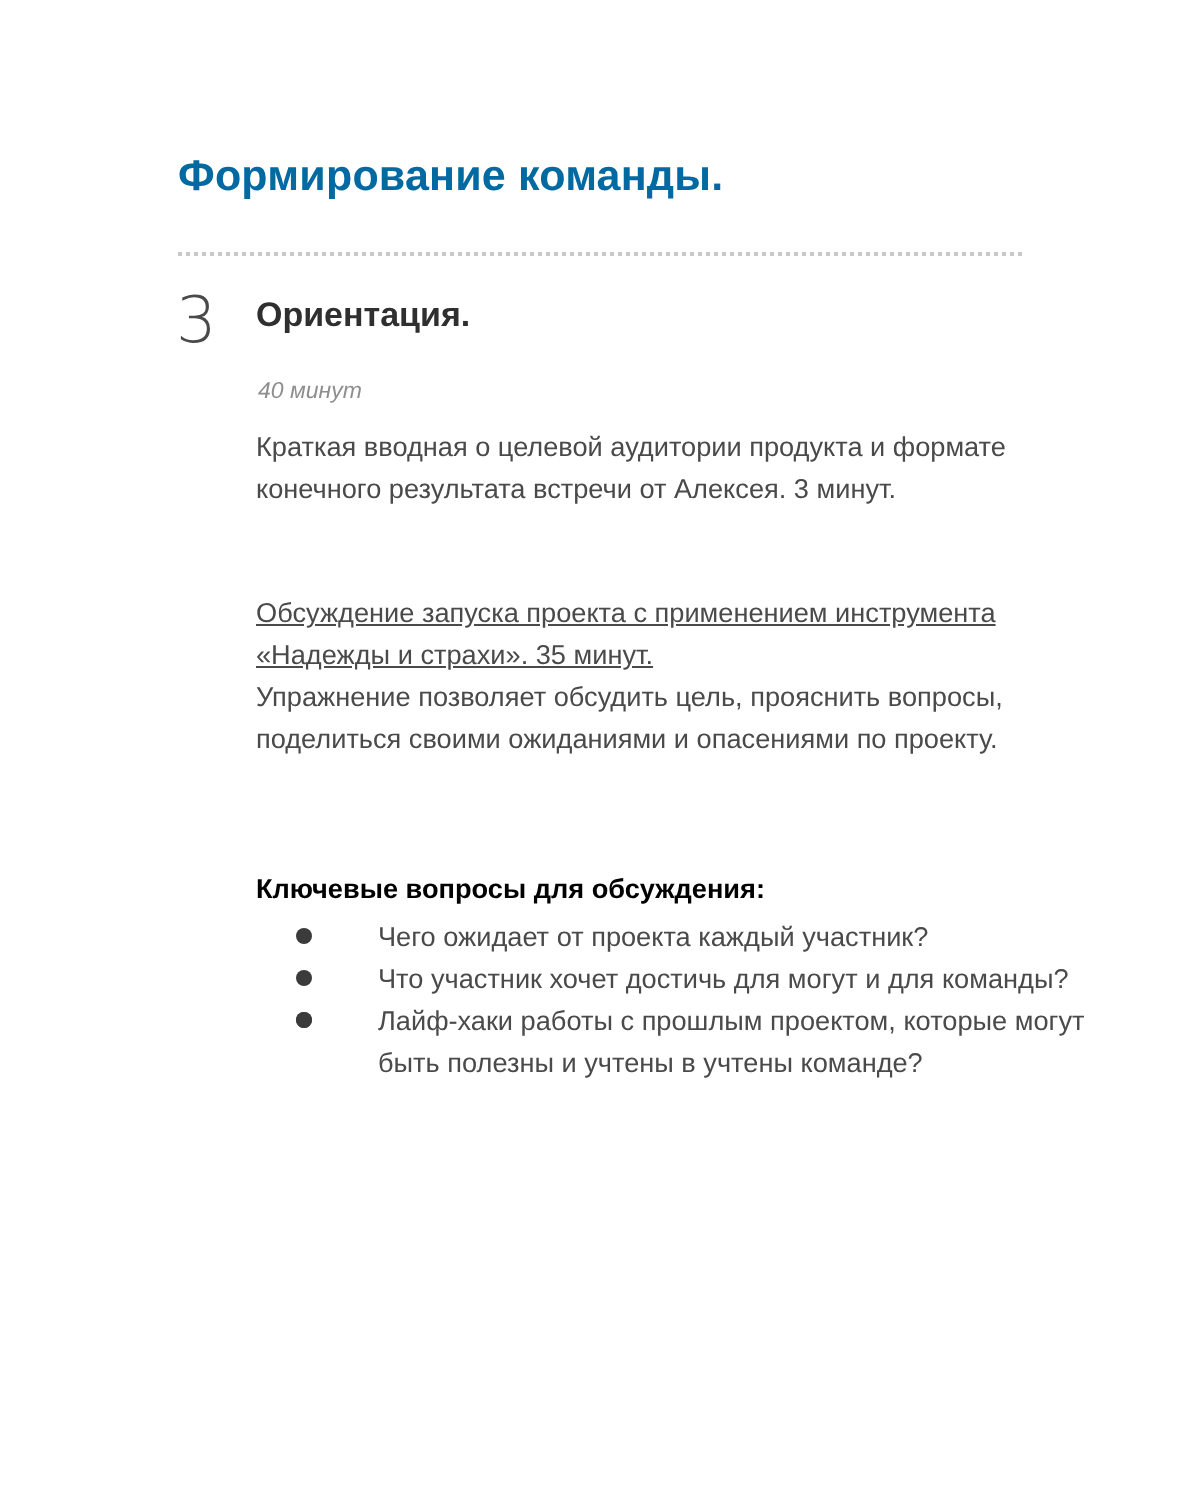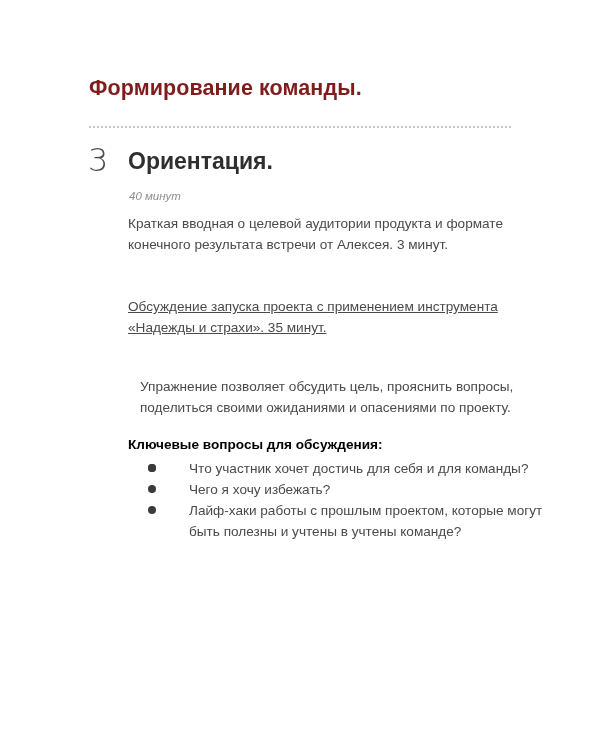--- a/index.html
+++ b/index.html
@@ -19,21 +19,21 @@
     width: 600px;
     height: 750px;
     box-sizing: border-box;
   }
   .doc-title {
     position: absolute;
     left: 89px;
     top: 76px;
     font-size: 21.5px;
     font-weight: bold;
-    color: #7f1d1d;
+    color: #0369a1;
     letter-spacing: 0.1px;
   }
   .divider {
     position: absolute;
     left: 89px;
     top: 126px;
     width: 422px;
     height: 1px;
     border-top: 2px dotted #c8c8c8;
   }
@@ -44,21 +44,21 @@
     font-size: 32px;
     font-weight: 300;
     color: #4a4a4a;
     font-family: "DejaVu Sans", sans-serif;
     line-height: 1;
   }
   .section-heading {
     position: absolute;
     left: 128px;
     top: 148px;
-    font-size: 23px;
+    font-size: 17px;
     font-weight: bold;
     color: #2f2f2f;
   }
   .section-duration {
     position: absolute;
     left: 129px;
     top: 178px;
     font-size: 11.5px;
     font-style: italic;
     color: #8e8e8e;
@@ -67,21 +67,21 @@
   .body-block {
     position: absolute;
     left: 128px;
     width: 400px;
     font-size: 13.6px;
     line-height: 21px;
     color: #4a4a4a;
   }
   .p1 { top: 213px; }
   .p2 { top: 296px; text-decoration: underline; }
-  .p3 { top: 376px; margin-left: 12px; }
+  .p3 { top: 338px; }
   .q-title {
     position: absolute;
     left: 128px;
     top: 437px;
     font-size: 13.6px;
     font-weight: bold;
     color: #000000;
   }
   .q-list {
     position: absolute;
@@ -131,28 +131,28 @@
 
   <div class="body-block p1">Краткая вводная о целевой аудитории продукта и формате конечного результата встречи от Алексея. 3 минут.</div>
   <div class="body-block p2">Обсуждение запуска проекта с применением инструмента «Надежды и страхи». 35 минут.</div>
   <div class="body-block p3">Упражнение позволяет обсудить цель, прояснить вопросы, поделиться своими ожиданиями и опасениями по проекту.</div>
 
   <div class="q-title">Ключевые вопросы для обсуждения:</div>
 
   <ul class="q-list">
     <li>
       <span class="bullet"></span>
+      <span class="txt">Чего ожидает от проекта каждый участник?</span>
     </li>
     <li>
       <span class="bullet"></span>
-      <span class="txt">Что участник хочет достичь для себя и для команды?</span>
+      <span class="txt">Что участник хочет достичь для могут и для команды?</span>
     </li>
     <li>
       <span class="bullet"></span>
-      <span class="txt">Чего я хочу избежать?</span>
     </li>
     <li>
       <span class="bullet"></span>
       <span class="txt">Лайф-хаки работы с прошлым проектом, которые могут быть полезны и учтены в учтены команде?</span>
     </li>
   </ul>
 
 </div>
 
 </body></html>

